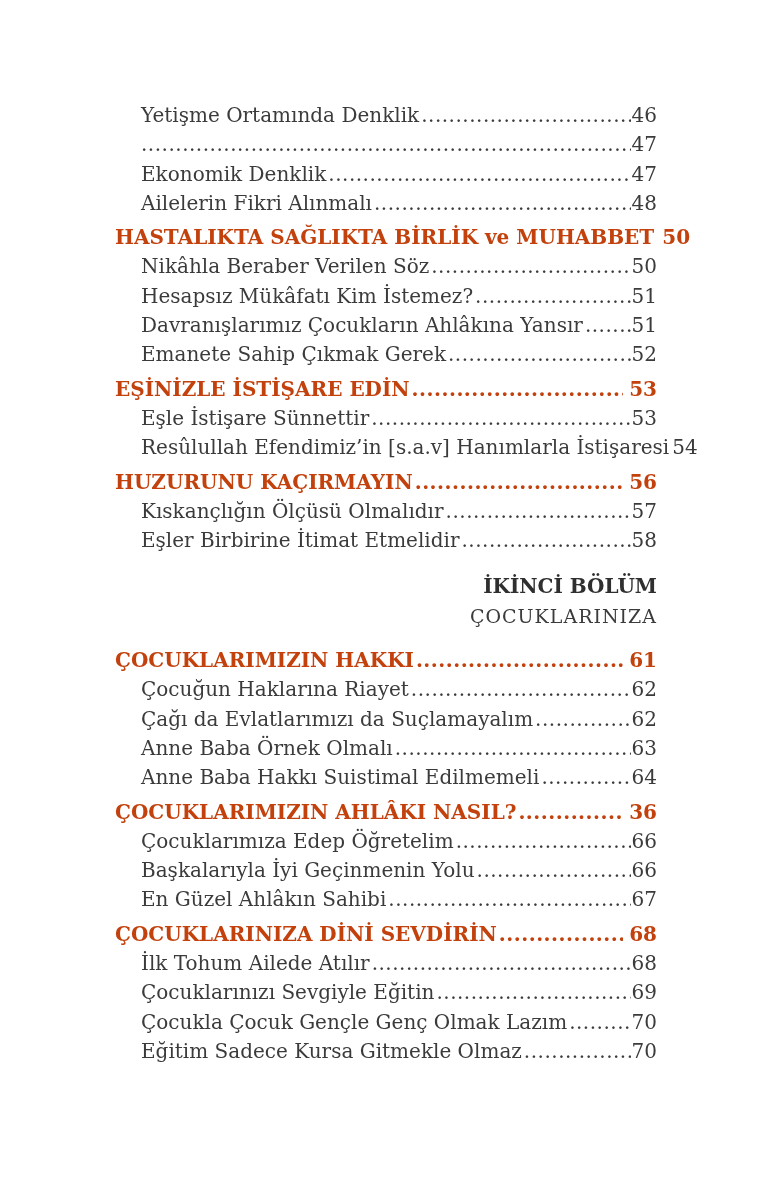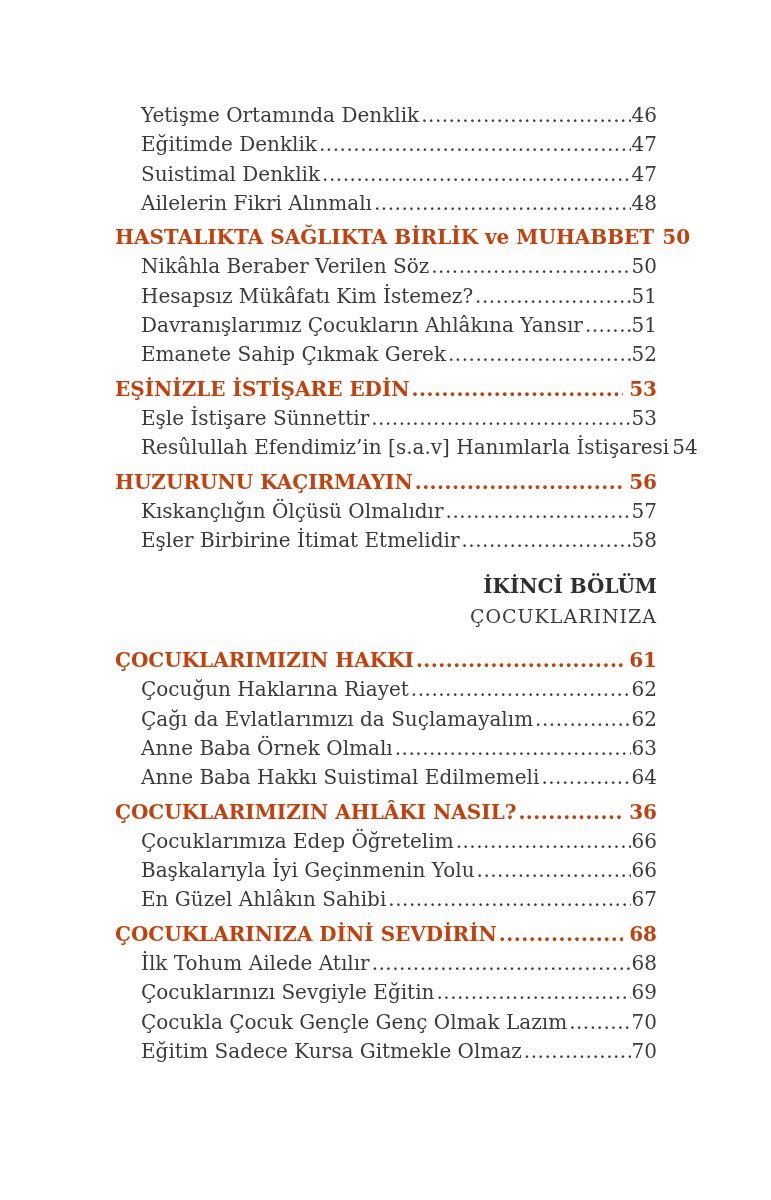--- a/index.html
+++ b/index.html
@@ -95,30 +95,29 @@
     <div class="dotrow">
       <span class="label">Yetişme Ortamında Denklik</span>
       <span class="leader" aria-hidden="true">............................................................................................................................................................................................................................</span>
       <span class="pagenum">46</span>
     </div>
   </div>
 
   <div class="toc-row lvl2">
 
     <div class="dotrow">
-      <span class="label">Eğitimde Denklik</span>
       <span class="leader" aria-hidden="true">............................................................................................................................................................................................................................</span>
       <span class="pagenum">47</span>
     </div>
   </div>
 
   <div class="toc-row lvl2">
 
     <div class="dotrow">
-      <span class="label">Suistimal Denklik</span>
+      <span class="label">Ekonomik Denklik</span>
       <span class="leader" aria-hidden="true">............................................................................................................................................................................................................................</span>
       <span class="pagenum">47</span>
     </div>
   </div>
 
   <div class="toc-row lvl2">
 
     <div class="dotrow">
       <span class="label">Ailelerin Fikri Alınmalı</span>
       <span class="leader" aria-hidden="true">............................................................................................................................................................................................................................</span>

